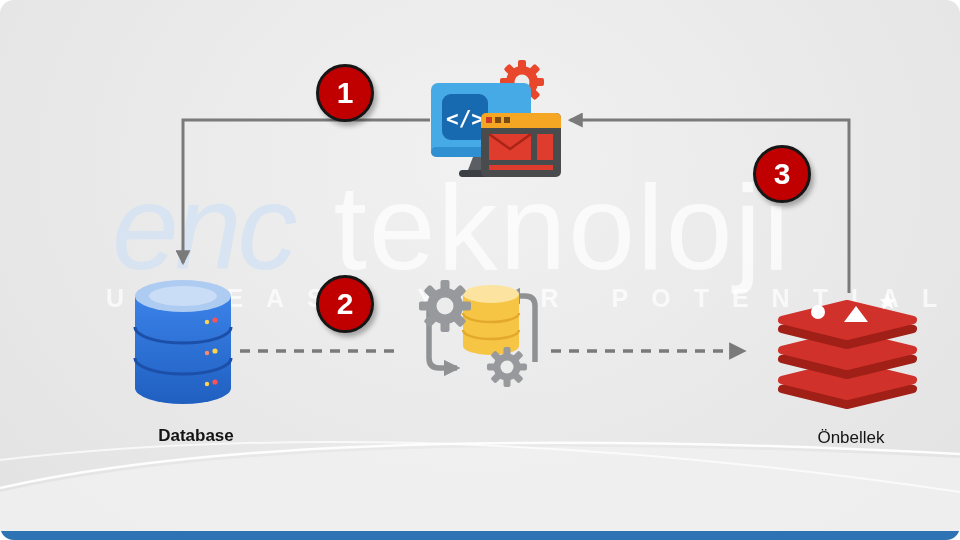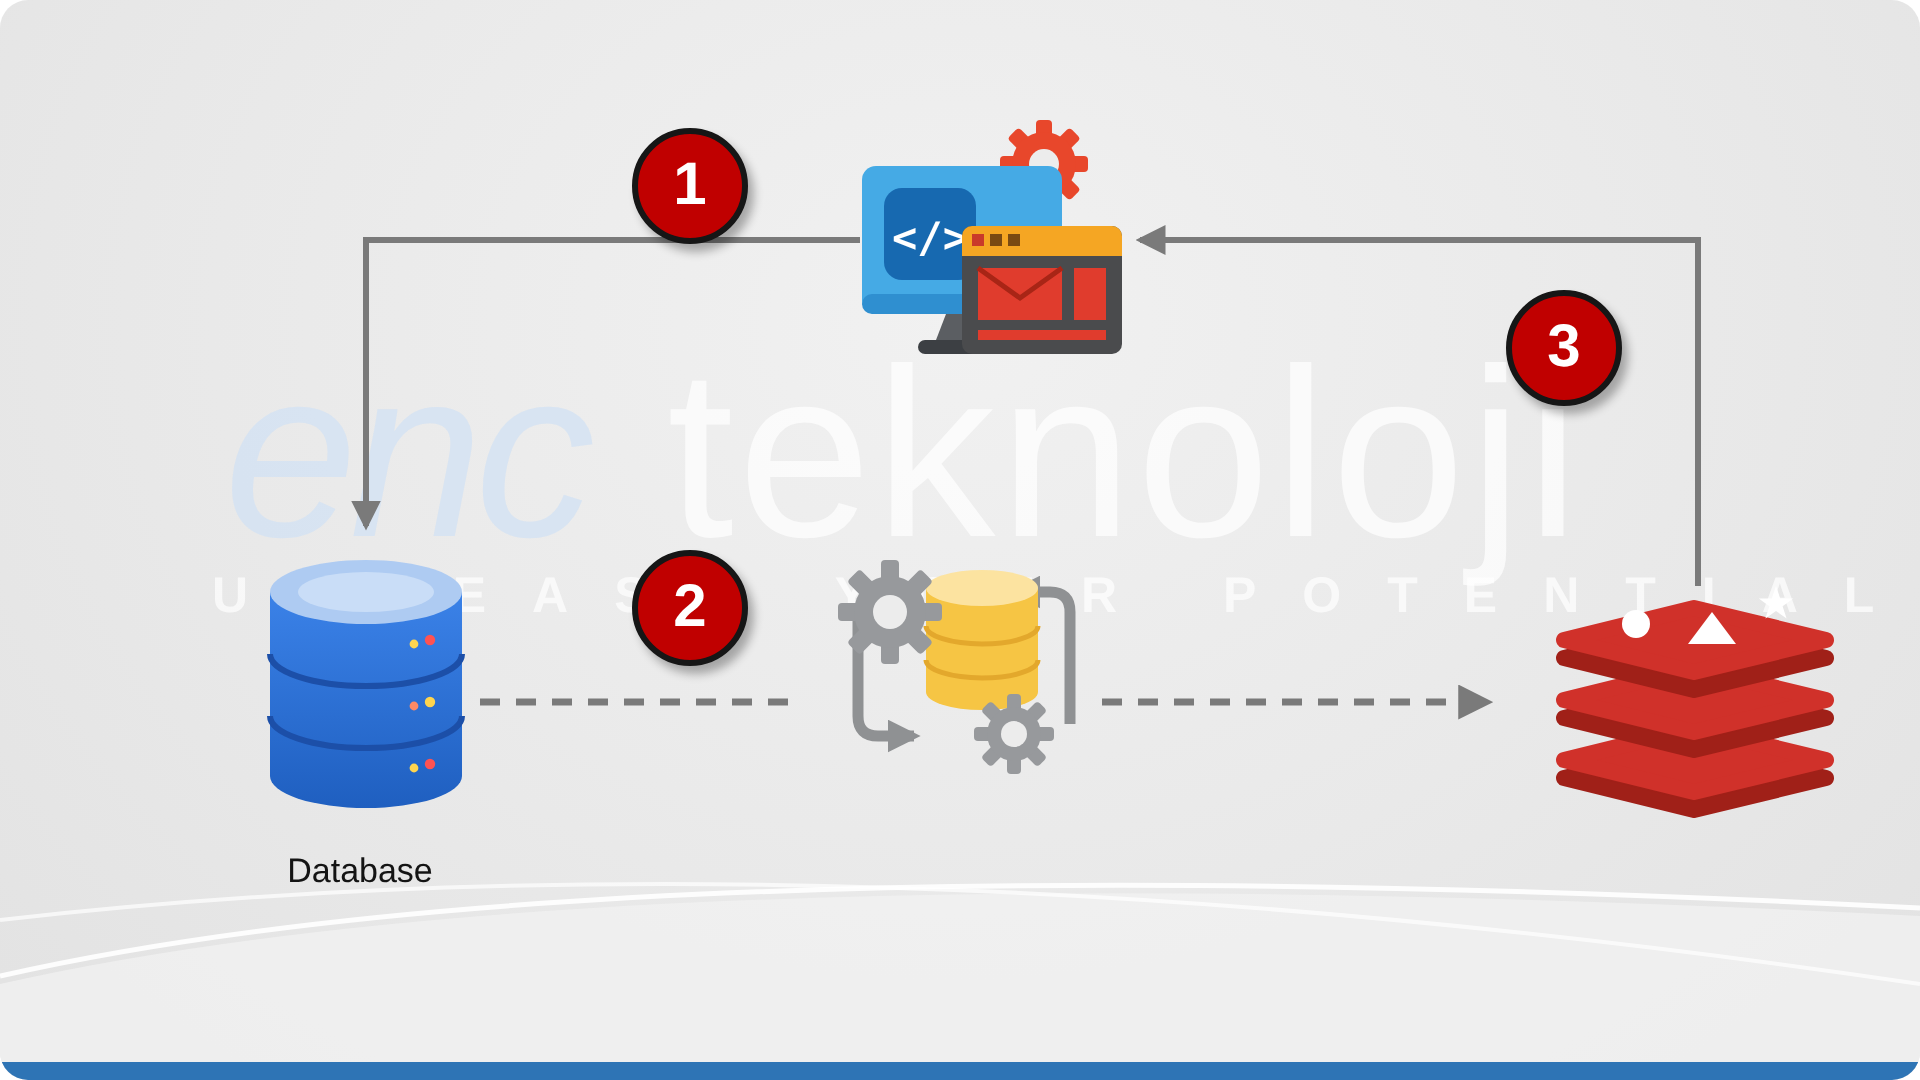--- a/index.html
+++ b/index.html
@@ -22,21 +22,21 @@
          background:#c00000;border:3px solid #161616;color:#ffffff;
          font-size:30px;font-weight:700;display:flex;align-items:center;justify-content:center;
          box-shadow:3px 4px 5px rgba(0,0,0,0.30);}
   #badge-1{left:316px;top:64px;}
   #badge-2{left:316px;top:275px;}
   #badge-3{left:753px;top:145px;}
 
   
   .node-label{position:absolute;color:#141414;font-size:17px;font-weight:500;text-align:center;}
   #label-app{left:400px;top:202px;width:175px;}
-  #label-db{left:100px;top:426px;width:160px;}
+  #label-db{left:116px;top:426px;width:160px;font-weight:bold;}
   #label-cdc{left:355px;top:418px;width:240px;}
   #label-cache{left:771px;top:428px;width:160px;}
 
   
   #icon-app{left:423px;top:55px;width:140px;height:145px;}
   #icon-db{left:128px;top:275px;width:110px;height:137px;}
   #icon-cdc{left:403px;top:270px;width:148px;height:125px;}
   #icon-cache{left:770px;top:288px;width:155px;height:130px;}
 
   .bottom-bar{position:absolute;left:0;right:0;bottom:0;height:9px;background:#2e74b5;}
@@ -183,16 +183,17 @@
       <polygon points="74,34 98,34 86,18" fill="#ffffff"></polygon>
       <polygon points="118,5 120.1,11.2 126.6,11.2 121.3,15.1 123.3,21.3 118,17.5 112.7,21.3 114.7,15.1 109.4,11.2 115.9,11.2" fill="#ffffff"></polygon>
     </g>
   </svg>
 
   <div class="badge" id="badge-1">1</div>
   <div class="badge" id="badge-2">2</div>
   <div class="badge" id="badge-3">3</div>
 
   <div class="node-label" id="label-db">Database</div>
+  <div class="node-label" id="label-cache">Önbellek</div>
 
   <div class="bottom-bar"></div>
 
 </div>
 
 </body></html>

